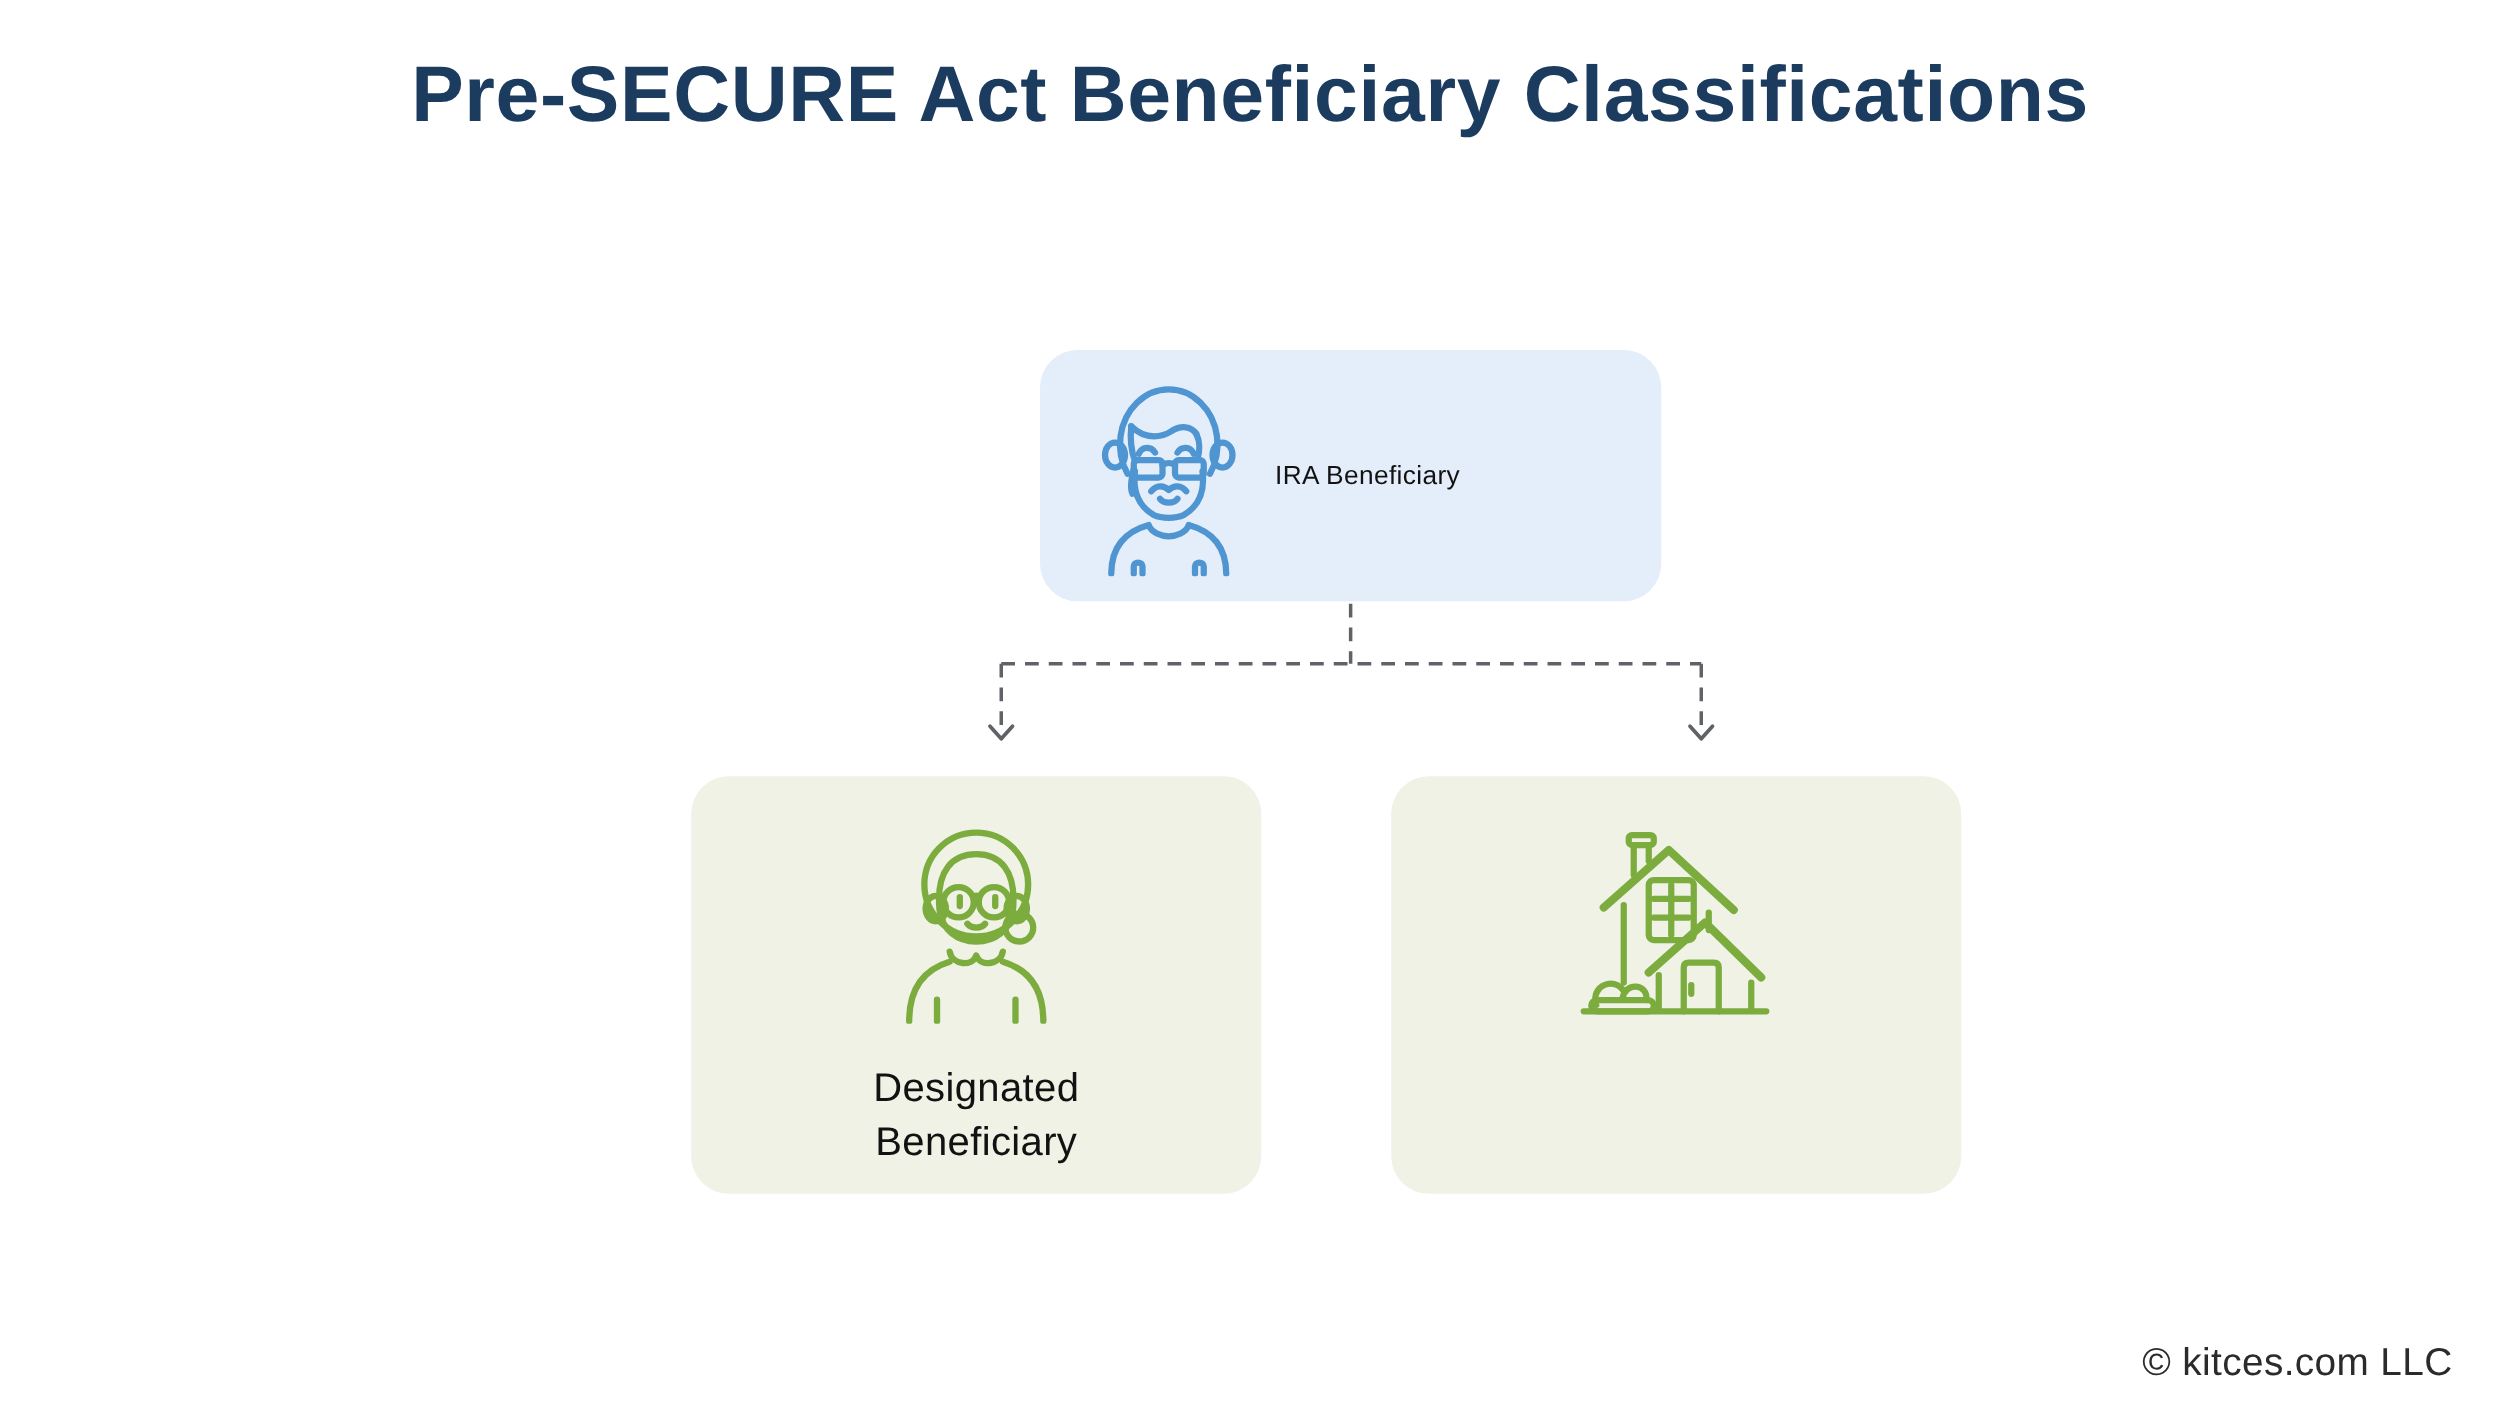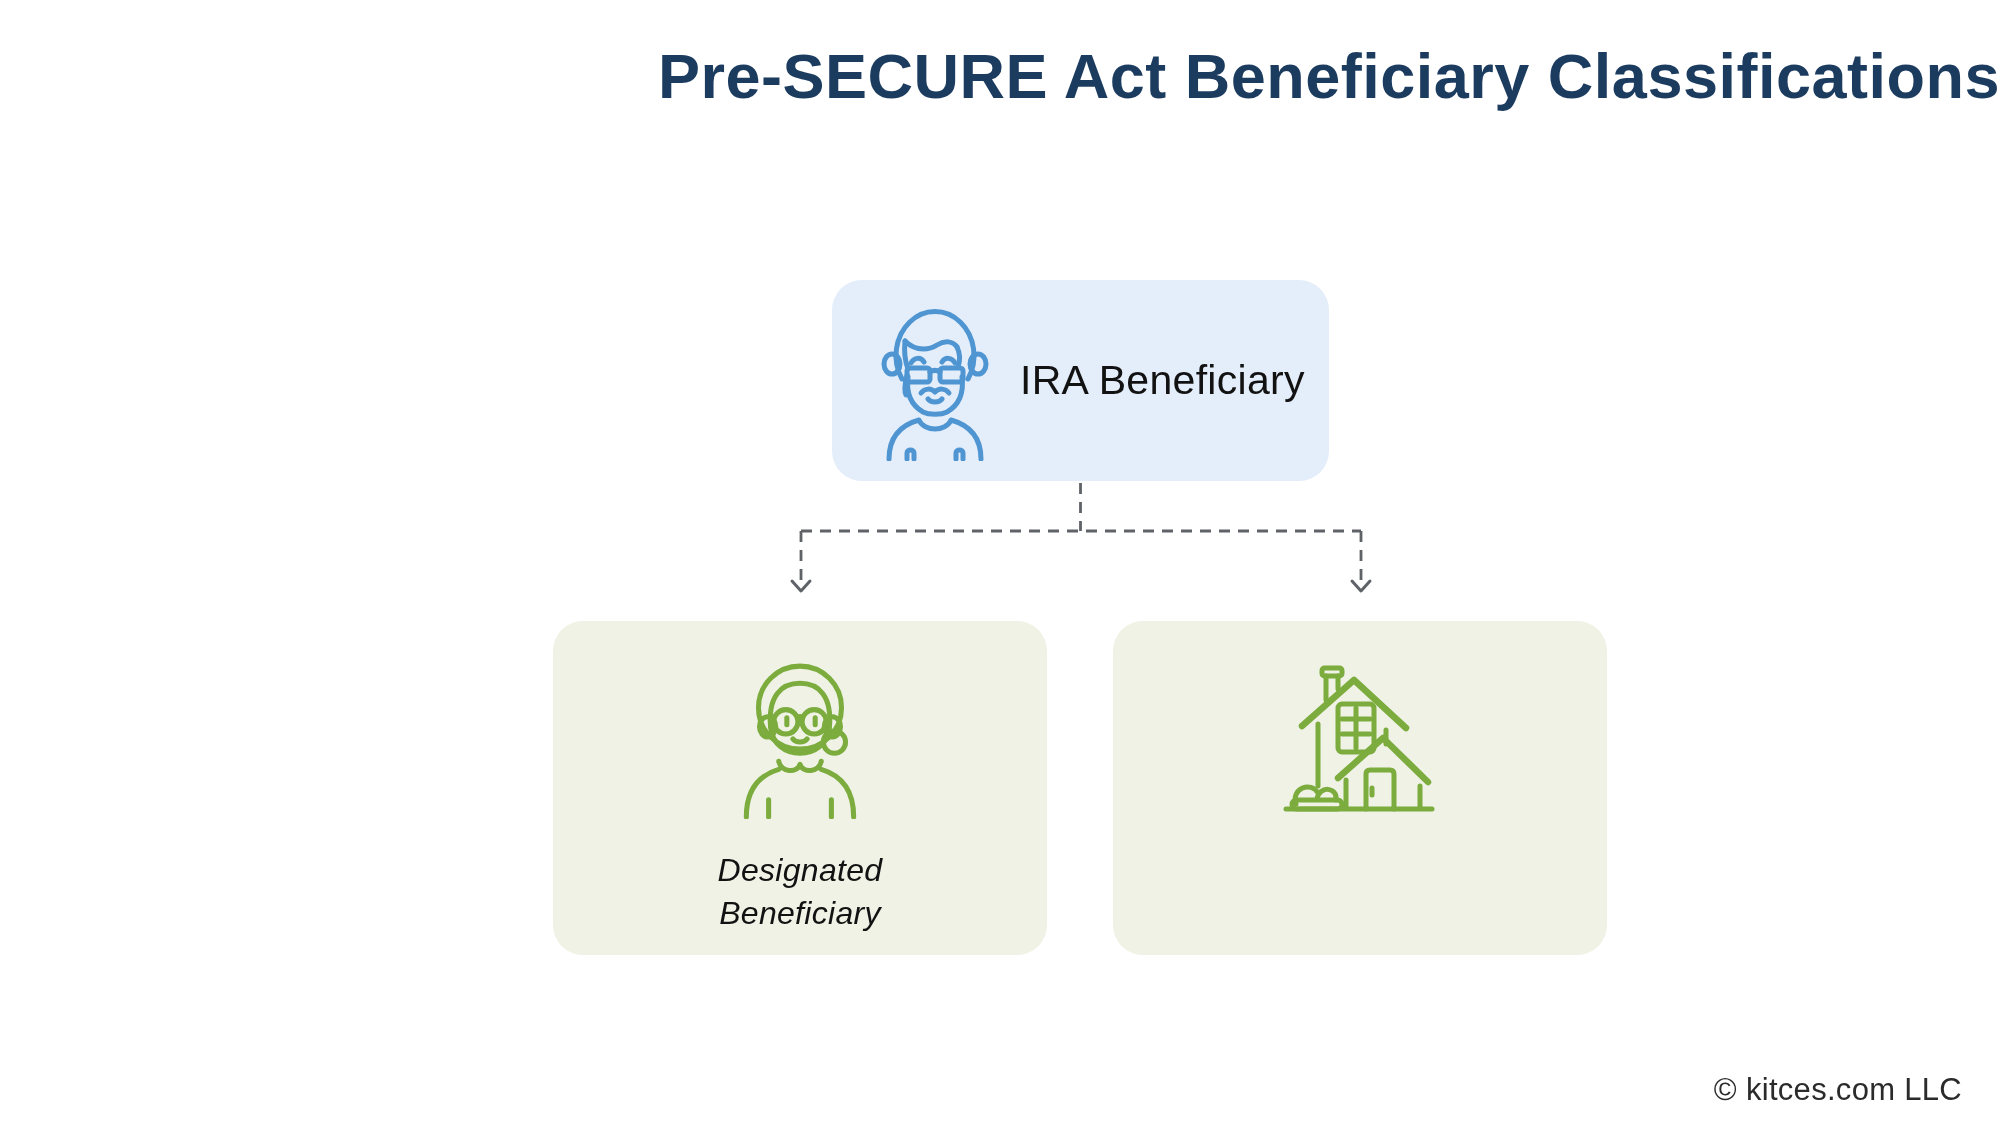--- a/index.html
+++ b/index.html
@@ -12,21 +12,21 @@
     position: relative;
     background: #ffffff;
     overflow: hidden;
     font-family: "Liberation Sans", "DejaVu Sans", sans-serif;
   }
   .page-title {
     position: absolute;
     top: 40px;
     left: 0;
     width: 2000px;
-    text-align: right;
+    text-align: center;
     font-size: 63px;
     font-weight: 800;
     letter-spacing: 0.5px;
     color: #1b3b5f;
     margin: 0;
   }
   .node {
     position: absolute;
     box-sizing: border-box;
   }
@@ -40,34 +40,33 @@
     display: flex;
     align-items: center;
   }
   .node-root .icon-wrap {
     margin-left: 42px;
     flex: 0 0 auto;
     display: flex;
   }
   .node-root .node-label {
     margin-left: 24px;
-    font-size: 41px;
+    font-size: 21px;
     color: #121212;
     letter-spacing: 0.3px;
   }
   .node-child {
     top: 621px;
-    width: 494px;
+    width: 456px;
     height: 334px;
     background: #eff2e5;
     border-radius: 30px;
     display: flex;
     flex-direction: column;
     align-items: center;
-    font-style: italic;
   }
   .node-left  { left: 553px; }
   .node-right { left: 1113px; }
   .node-child .icon-wrap {
     margin-top: 36px;
     height: 162px;
     display: flex;
     align-items: center;
     justify-content: center;
   }

